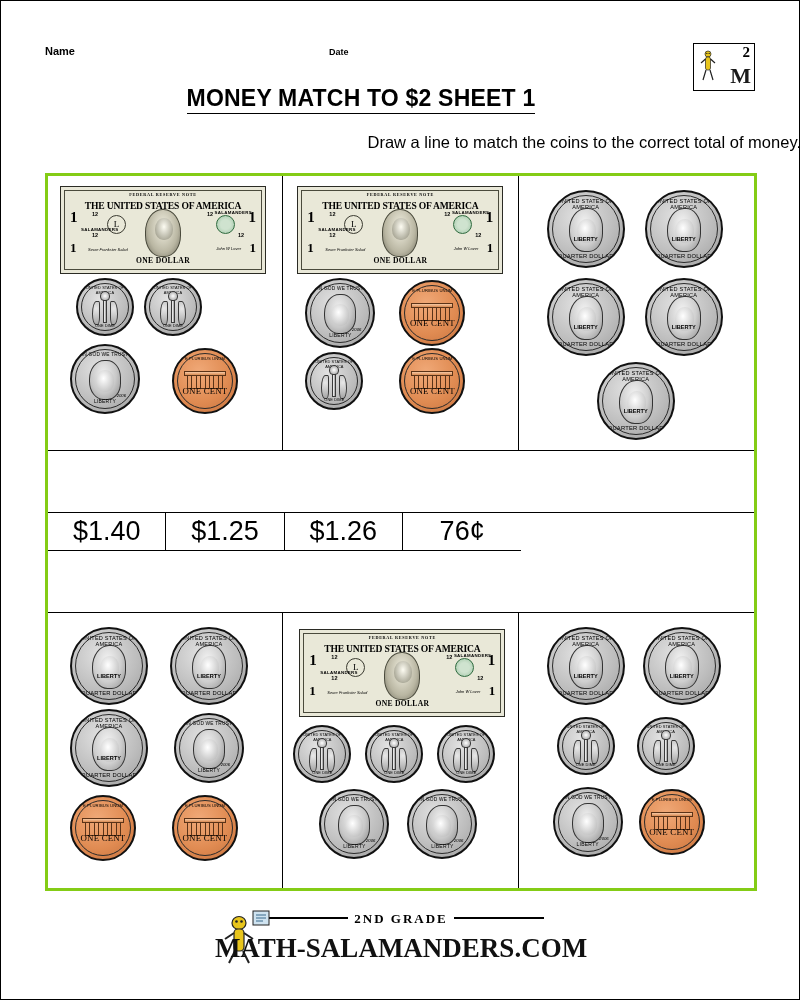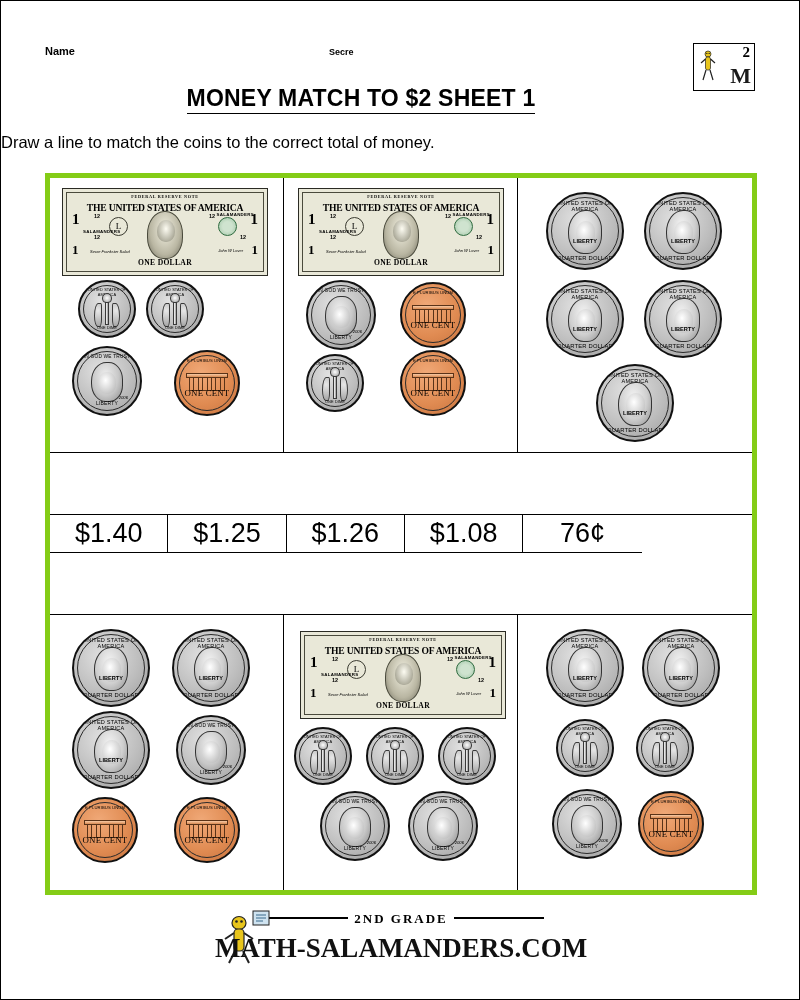--- a/index.html
+++ b/index.html
@@ -88,30 +88,30 @@
   }
   h1.title span {
     border-bottom: 1.5px solid #000;
     padding-bottom: 2px;
   }
   .subtitle {
     position: absolute;
     top: 132px;
     left: 0;
     width: 800px;
-    text-align: left;
+    text-align: right;
     font-size: 16.5px;
   }
   
   .grid {
     position: absolute;
     left: 44px;
     top: 172px;
     width: 712px;
-    border: 5px solid #84cc16;
+    border: 3px solid #84cc16;
   }
   .row { display: flex; }
   .cell {
     border-right: 1px solid #000;
     border-bottom: 1px solid #000;
     position: relative;
   }
   .cell:last-child { border-right: none; }
   .row.last .cell { border-bottom: none; }
   .coinrow-cell { width: 237.33px; height: 275px; }
@@ -367,21 +367,21 @@
     border-bottom: 0.8px solid #5a3318;
   }
 </style>
 </head>
 <body>
 
 <div class="page">
 
   <div class="hdr">
     <div class="name">Name</div>
-    <div class="date">Secre</div>
+    <div class="date">Date</div>
   </div>
 
   <div class="logo-box">
     <div class="two">2</div>
     <svg class="sal" viewBox="0 0 20 38">
       <path d="M10 2 a3 3 0 0 1 3 3 a3 3 0 0 1 -6 0 a3 3 0 0 1 3 -3z" fill="#e8c51c" stroke="#222" stroke-width="0.7"></path>
       <rect x="7.5" y="8" width="5" height="13" rx="2" fill="#e8c51c" stroke="#222" stroke-width="0.7"></rect>
       <path d="M7.5 10 L3 14 M12.5 10 L17 14" stroke="#222" stroke-width="1.2" fill="none"></path>
       <path d="M8 21 L5 31 M12 21 L15 31" stroke="#222" stroke-width="1.2" fill="none"></path>
       <circle cx="8.8" cy="4.4" r="0.7" fill="#222"></circle>
@@ -566,21 +566,20 @@
     </div>
 
     <div class="row">
       <div class="cell blank-cell"></div>
     </div>
 
     <div class="row">
       <div class="cell ans-cell">$1.40</div>
       <div class="cell ans-cell">$1.25</div>
       <div class="cell ans-cell">$1.26</div>
-      <div class="cell ans-cell">$1.08</div>
       <div class="cell ans-cell">76¢</div>
     </div>
 
     <div class="row">
       <div class="cell blank-cell"></div>
     </div>
 
     <div class="row last">
 
       <div class="cell coinrow-cell">

